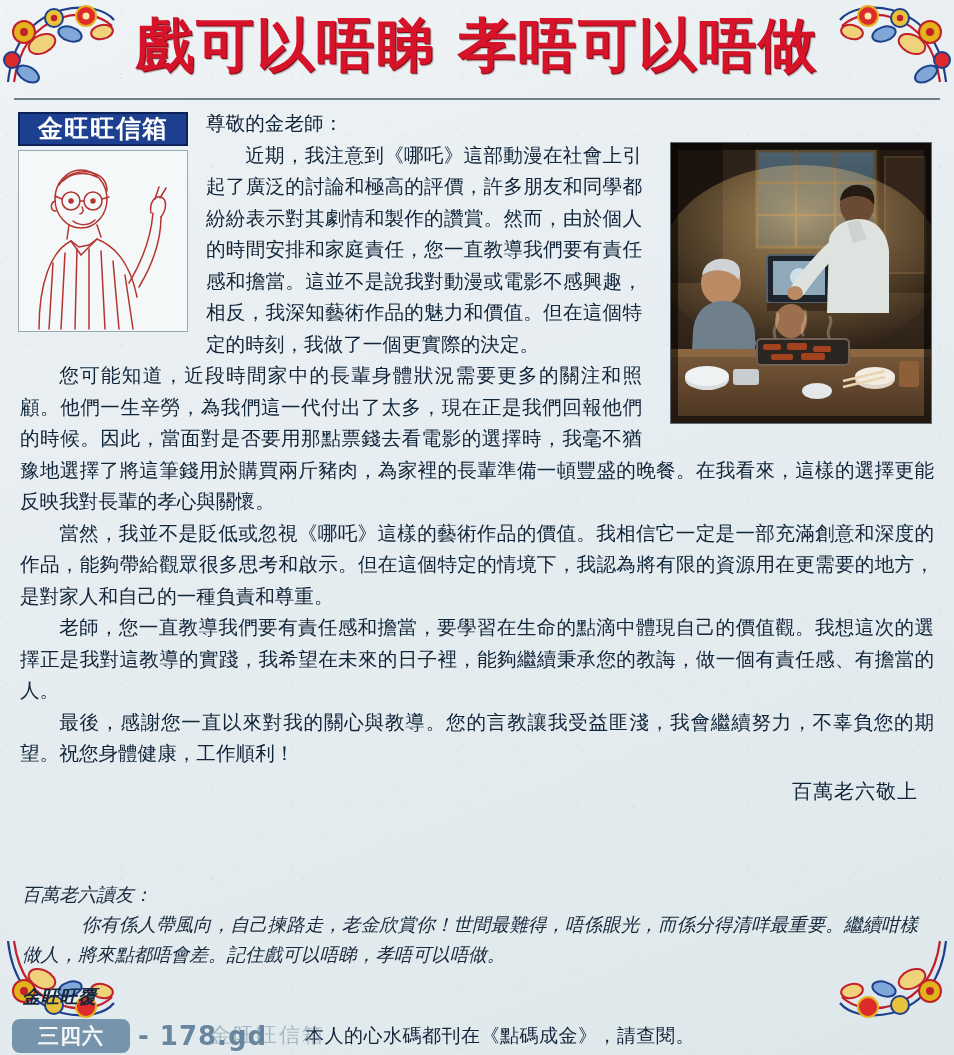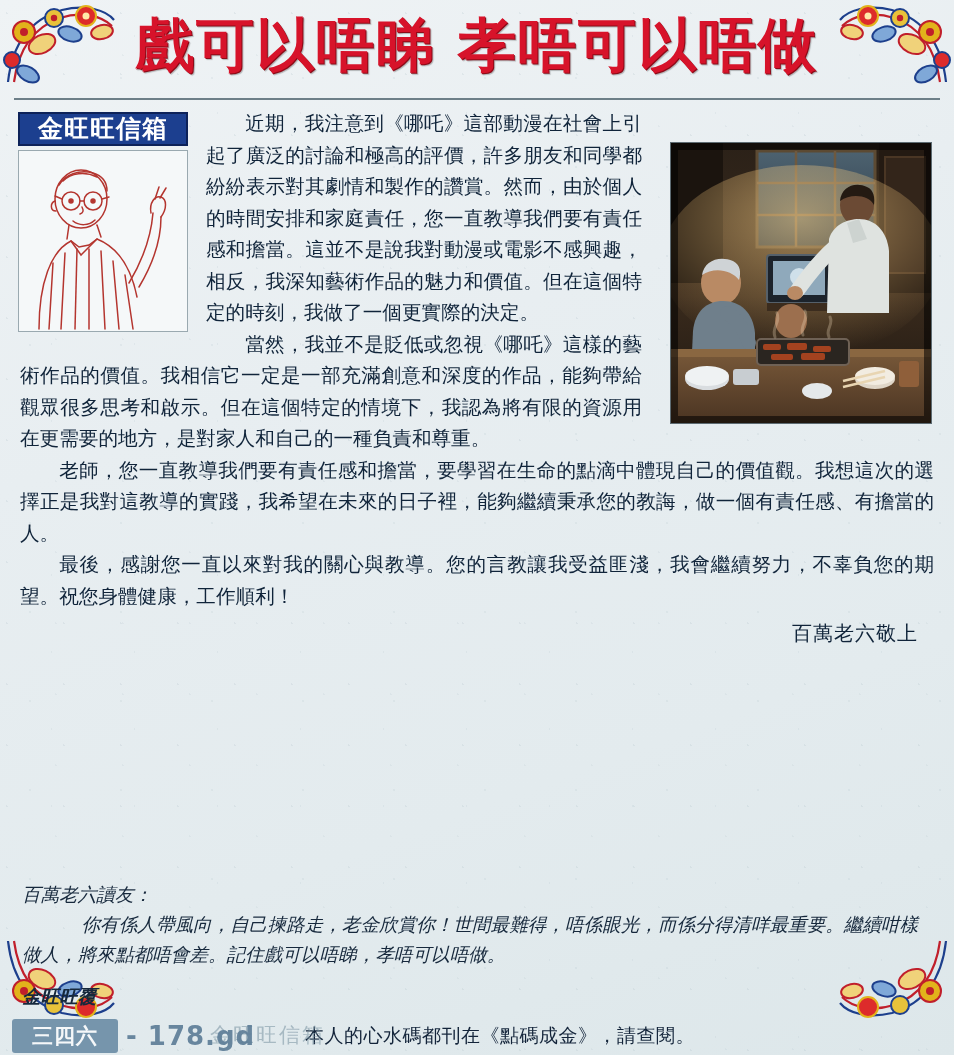--- a/index.html
+++ b/index.html
@@ -190,24 +190,24 @@
   #watermark {
     position: absolute;
     left: 12px;
     bottom: 2px;
     display: flex;
     align-items: center;
     gap: 8px;
     opacity: 0.93;
   }
   #wm-badge {
-    width: 106px;
+    width: 118px;
     height: 34px;
     background: #6e8fa8;
-    border-radius: 3px;
+    border-radius: 8px;
     position: relative;
     overflow: hidden;
   }
   #wm-badge .wmtxt {
     position: absolute;
     inset: 0;
     color: #ffffff;
     font-family: "DejaVu Sans", sans-serif;
     font-weight: bold;
     font-size: 21px;
@@ -460,21 +460,23 @@
       </g>
 
       <rect x="0" y="0" width="260" height="280" fill="none" stroke="rgba(0,0,0,0.55)" stroke-width="14"></rect>
     </svg>
   </div>
 
   <div id="letter">
     <div class="float-left-spacer"></div>
     <div class="float-right-spacer"></div>
 
+    <p>尊敬的金老師：</p>
     <p class="ind">近期，我注意到《哪吒》這部動漫在社會上引起了廣泛的討論和極高的評價，許多朋友和同學都紛紛表示對其劇情和製作的讚賞。然而，由於個人的時間安排和家庭責任，您一直教導我們要有責任感和擔當。這並不是說我對動漫或電影不感興趣，相反，我深知藝術作品的魅力和價值。但在這個特定的時刻，我做了一個更實際的決定。</p>
+    <p class="ind">您可能知道，近段時間家中的長輩身體狀況需要更多的關注和照顧。他們一生辛勞，為我們這一代付出了太多，現在正是我們回報他們的時候。因此，當面對是否要用那點票錢去看電影的選擇時，我毫不猶豫地選擇了將這筆錢用於購買兩斤豬肉，為家裡的長輩準備一頓豐盛的晚餐。在我看來，這樣的選擇更能反映我對長輩的孝心與關懷。</p>
     <p class="ind">當然，我並不是貶低或忽視《哪吒》這樣的藝術作品的價值。我相信它一定是一部充滿創意和深度的作品，能夠帶給觀眾很多思考和啟示。但在這個特定的情境下，我認為將有限的資源用在更需要的地方，是對家人和自己的一種負責和尊重。</p>
     <p class="ind">老師，您一直教導我們要有責任感和擔當，要學習在生命的點滴中體現自己的價值觀。我想這次的選擇正是我對這教導的實踐，我希望在未來的日子裡，能夠繼續秉承您的教誨，做一個有責任感、有擔當的人。</p>
     <p class="ind">最後，感謝您一直以來對我的關心與教導。您的言教讓我受益匪淺，我會繼續努力，不辜負您的期望。祝您身體健康，工作順利！</p>
     <div id="sign-top">百萬老六敬上</div>
   </div>
 
   <div id="reply">
     <div class="r-head">百萬老六讀友：</div>
     <div class="r-body">你有係人帶風向，自己揀路走，老金欣賞你！世間最難得，唔係眼光，而係分得清咩最重要。繼續咁樣做人，將來點都唔會差。記住戲可以唔睇，孝唔可以唔做。</div>
     <div class="r-sign">金旺旺覆</div>

